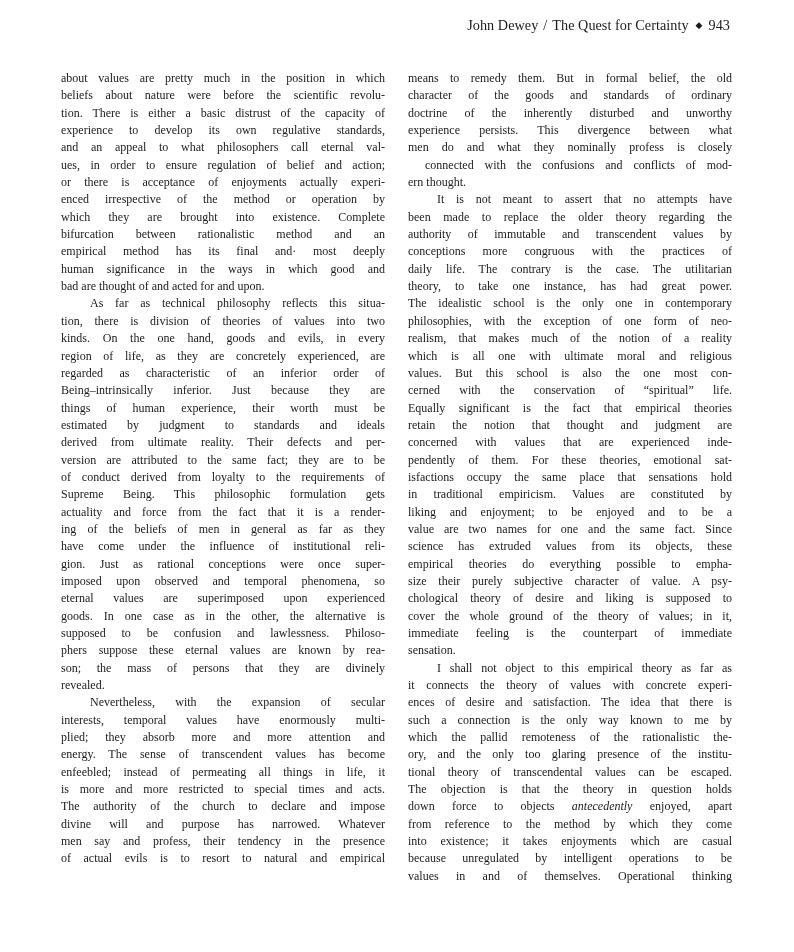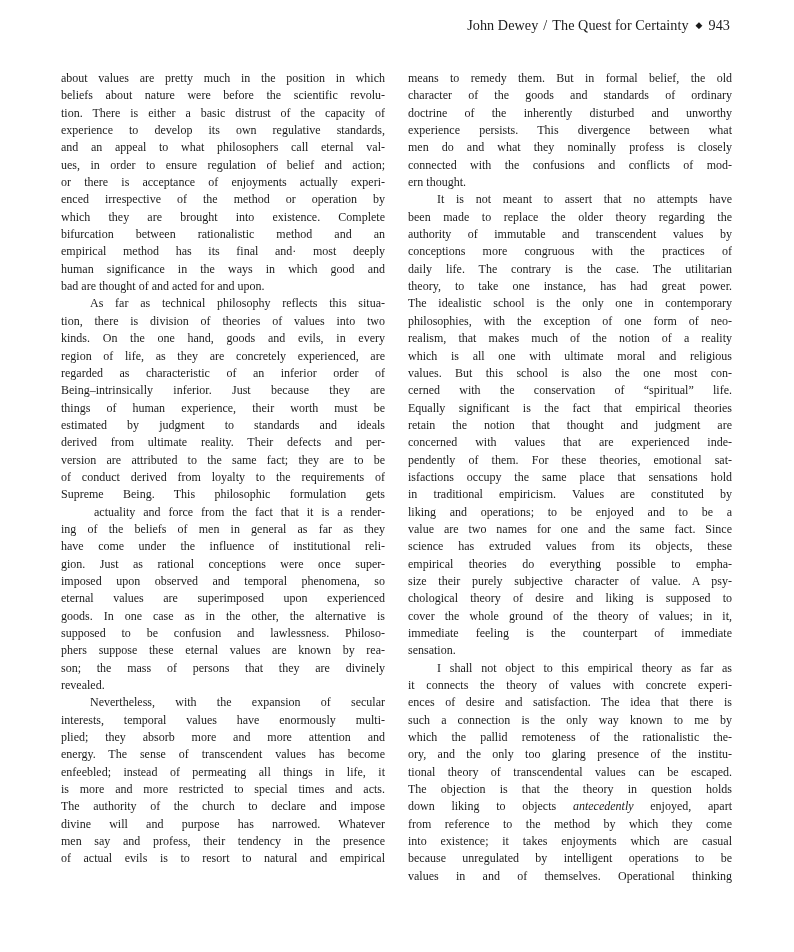--- a/index.html
+++ b/index.html
@@ -43,21 +43,21 @@
     <span class="line" style="display: block; width: auto; word-spacing: 4.67535px;"><span>kinds. On the one hand, goods and evils, in every</span></span>
     <span class="line" style="display: block; width: auto; word-spacing: 2.59375px;"><span>region of life, as they are concretely experienced, are</span></span>
     <span class="line" style="display: block; width: auto; word-spacing: 7.21652px;"><span>regarded as characteristic of an inferior order of</span></span>
     <span class="line" style="display: block; width: auto; word-spacing: 8.2625px;"><span>Being–intrinsically inferior. Just because they are</span></span>
     <span class="line" style="display: block; width: auto; word-spacing: 6.6942px;"><span>things of human experience, their worth must be</span></span>
     <span class="line" style="display: block; width: auto; word-spacing: 10.2005px;"><span>estimated by judgment to standards and ideals</span></span>
     <span class="line" style="display: block; width: auto; word-spacing: 3.96429px;"><span>derived from ultimate reality. Their defects and per-</span></span>
     <span class="line" style="display: block; width: auto; word-spacing: 2.38906px;"><span>version are attributed to the same fact; they are to be</span></span>
     <span class="line" style="display: block; width: auto; word-spacing: 1.5918px;"><span>of conduct derived from loyalty to the requirements of</span></span>
     <span class="line" style="display: block; width: auto; word-spacing: 7.03437px;"><span>Supreme Being. This philosophic formulation gets</span></span>
-    <span class="line" style="display: block; width: auto; word-spacing: 3.60938px; margin-left: 33px;"><span>actuality and force from the fact that it is a render-</span></span>
+    <span class="line" style="display: block; width: auto; word-spacing: 3.60938px;"><span>actuality and force from the fact that it is a render-</span></span>
     <span class="line" style="display: block; width: auto; word-spacing: 4.08239px;"><span>ing of the beliefs of men in general as far as they</span></span>
     <span class="line" style="display: block; width: auto; word-spacing: 4.82812px;"><span>have come under the influence of institutional reli-</span></span>
     <span class="line" style="display: block; width: auto; word-spacing: 4.80804px;"><span>gion. Just as rational conceptions were once super-</span></span>
     <span class="line" style="display: block; width: auto; word-spacing: 3.375px;"><span>imposed upon observed and temporal phenomena, so</span></span>
     <span class="line" style="display: block; width: auto; word-spacing: 7.2375px;"><span>eternal values are superimposed upon experienced</span></span>
     <span class="line" style="display: block; width: auto; word-spacing: 3.31562px;"><span>goods. In one case as in the other, the alternative is</span></span>
     <span class="line" style="display: block; width: auto; word-spacing: 4.95573px;"><span>supposed to be confusion and lawlessness. Philoso-</span></span>
     <span class="line" style="display: block; width: auto; word-spacing: 2.58594px;"><span>phers suppose these eternal values are known by rea-</span></span>
     <span class="line" style="display: block; width: auto; word-spacing: 7.44531px;"><span>son; the mass of persons that they are divinely</span></span>
     <span class="line last"><span>revealed.</span></span>
@@ -71,55 +71,55 @@
     <span class="line" style="display: block; width: auto; word-spacing: 7.79167px;"><span>divine will and purpose has narrowed. Whatever</span></span>
     <span class="line" style="display: block; width: auto; word-spacing: 3.72852px;"><span>men say and profess, their tendency in the presence</span></span>
     <span class="line" style="display: block; width: auto; word-spacing: 4.46007px;"><span>of actual evils is to resort to natural and empirical</span></span>
   </div>
 <div class="column col-right" id="col-right">
     <span class="line" style="display: block; width: auto; word-spacing: 3.04514px;"><span>means to remedy them. But in formal belief, the old</span></span>
     <span class="line" style="display: block; width: auto; word-spacing: 6.87054px;"><span>character of the goods and standards of ordinary</span></span>
     <span class="line" style="display: block; width: auto; word-spacing: 6.61979px;"><span>doctrine of the inherently disturbed and unworthy</span></span>
     <span class="line" style="display: block; width: auto; word-spacing: 6.94375px;"><span>experience persists. This divergence between what</span></span>
     <span class="line" style="display: block; width: auto; word-spacing: 4.26758px;"><span>men do and what they nominally profess is closely</span></span>
-    <span class="line" style="display: block; width: auto; word-spacing: 3.46205px;"><span>connected with the confusions and conflicts of mod-</span></span>
+    <span class="line" style="display: block; width: auto; word-spacing: 3.46205px; margin-left: 17px;"><span>connected with the confusions and conflicts of mod-</span></span>
     <span class="line last"><span>ern thought.</span></span>
     <span class="line indent" style="display: block; width: auto; word-spacing: 4.05729px;"><span>It is not meant to assert that no attempts have</span></span>
     <span class="line" style="display: block; width: auto; word-spacing: 3.68164px;"><span>been made to replace the older theory regarding the</span></span>
     <span class="line" style="display: block; width: auto; word-spacing: 5.69531px;"><span>authority of immutable and transcendent values by</span></span>
     <span class="line" style="display: block; width: auto; word-spacing: 6.6224px;"><span>conceptions more congruous with the practices of</span></span>
     <span class="line" style="display: block; width: auto; word-spacing: 5.23242px;"><span>daily life. The contrary is the case. The utilitarian</span></span>
     <span class="line" style="display: block; width: auto; word-spacing: 5.43164px;"><span>theory, to take one instance, has had great power.</span></span>
     <span class="line" style="display: block; width: auto; word-spacing: 2.58203px;"><span>The idealistic school is the only one in contemporary</span></span>
     <span class="line" style="display: block; width: auto; word-spacing: 2.92773px;"><span>philosophies, with the exception of one form of neo-</span></span>
     <span class="line" style="display: block; width: auto; word-spacing: 3.97222px;"><span>realism, that makes much of the notion of a reality</span></span>
     <span class="line" style="display: block; width: auto; word-spacing: 4.96289px;"><span>which is all one with ultimate moral and religious</span></span>
     <span class="line" style="display: block; width: auto; word-spacing: 5.46701px;"><span>values. But this school is also the one most con-</span></span>
     <span class="line" style="display: block; width: auto; word-spacing: 9.07292px;"><span>cerned with the conservation of “spiritual” life.</span></span>
     <span class="line" style="display: block; width: auto; word-spacing: 3.57812px;"><span>Equally significant is the fact that empirical theories</span></span>
     <span class="line" style="display: block; width: auto; word-spacing: 7.88616px;"><span>retain the notion that thought and judgment are</span></span>
     <span class="line" style="display: block; width: auto; word-spacing: 7.42448px;"><span>concerned with values that are experienced inde-</span></span>
     <span class="line" style="display: block; width: auto; word-spacing: 3.23438px;"><span>pendently of them. For these theories, emotional sat-</span></span>
     <span class="line" style="display: block; width: auto; word-spacing: 2.89509px;"><span>isfactions occupy the same place that sensations hold</span></span>
     <span class="line" style="display: block; width: auto; word-spacing: 5.40365px;"><span>in traditional empiricism. Values are constituted by</span></span>
-    <span class="line" style="display: block; width: auto; word-spacing: 5.77951px;"><span>liking and operations; to be enjoyed and to be a</span></span>
+    <span class="line" style="display: block; width: auto; word-spacing: 5.77951px;"><span>liking and enjoyment; to be enjoyed and to be a</span></span>
     <span class="line" style="display: block; width: auto; word-spacing: 2.03125px;"><span>value are two names for one and the same fact. Since</span></span>
     <span class="line" style="display: block; width: auto; word-spacing: 5.22321px;"><span>science has extruded values from its objects, these</span></span>
     <span class="line" style="display: block; width: auto; word-spacing: 4.5026px;"><span>empirical theories do everything possible to empha-</span></span>
     <span class="line" style="display: block; width: auto; word-spacing: 2.53711px;"><span>size their purely subjective character of value. A psy-</span></span>
     <span class="line" style="display: block; width: auto; word-spacing: 3.17578px;"><span>chological theory of desire and liking is supposed to</span></span>
     <span class="line" style="display: block; width: auto; word-spacing: 2.26406px;"><span>cover the whole ground of the theory of values; in it,</span></span>
     <span class="line" style="display: block; width: auto; word-spacing: 6.35938px;"><span>immediate feeling is the counterpart of immediate</span></span>
     <span class="line last"><span>sensation.</span></span>
     <span class="line indent" style="display: block; width: auto; word-spacing: 1.23125px;"><span>I shall not object to this empirical theory as far as</span></span>
     <span class="line" style="display: block; width: auto; word-spacing: 2.58789px;"><span>it connects the theory of values with concrete experi-</span></span>
     <span class="line" style="display: block; width: auto; word-spacing: 2.15278px;"><span>ences of desire and satisfaction. The idea that there is</span></span>
     <span class="line" style="display: block; width: auto; word-spacing: 3.49375px;"><span>such a connection is the only way known to me by</span></span>
     <span class="line" style="display: block; width: auto; word-spacing: 4.37054px;"><span>which the pallid remoteness of the rationalistic the-</span></span>
     <span class="line" style="display: block; width: auto; word-spacing: 3.10417px;"><span>ory, and the only too glaring presence of the institu-</span></span>
     <span class="line" style="display: block; width: auto; word-spacing: 2.39062px;"><span>tional theory of transcendental values can be escaped.</span></span>
     <span class="line" style="display: block; width: auto; word-spacing: 5.55664px;"><span>The objection is that the theory in question holds</span></span>
-    <span class="line" style="display: block; width: auto; word-spacing: 6.42188px;"><span>down liking to objects</span> <em>antecedently</em><span> enjoyed, apart</span></span>
+    <span class="line" style="display: block; width: auto; word-spacing: 6.42188px;"><span>down force to objects</span> <em>antecedently</em><span> enjoyed, apart</span></span>
     <span class="line" style="display: block; width: auto; word-spacing: 4.77148px;"><span>from reference to the method by which they come</span></span>
     <span class="line" style="display: block; width: auto; word-spacing: 4.03125px; font-family: Liberation Serif, serif;"><span>into existence; it takes enjoyments which are casual</span></span>
     <span class="line" style="display: block; width: auto; word-spacing: 5.5651px;"><span>because unregulated by intelligent operations to be</span></span>
     <span class="line" style="display: block; width: auto; word-spacing: 6.6849px;"><span>values in and of themselves. Operational thinking</span></span>
   </div>
 
 </body></html>

